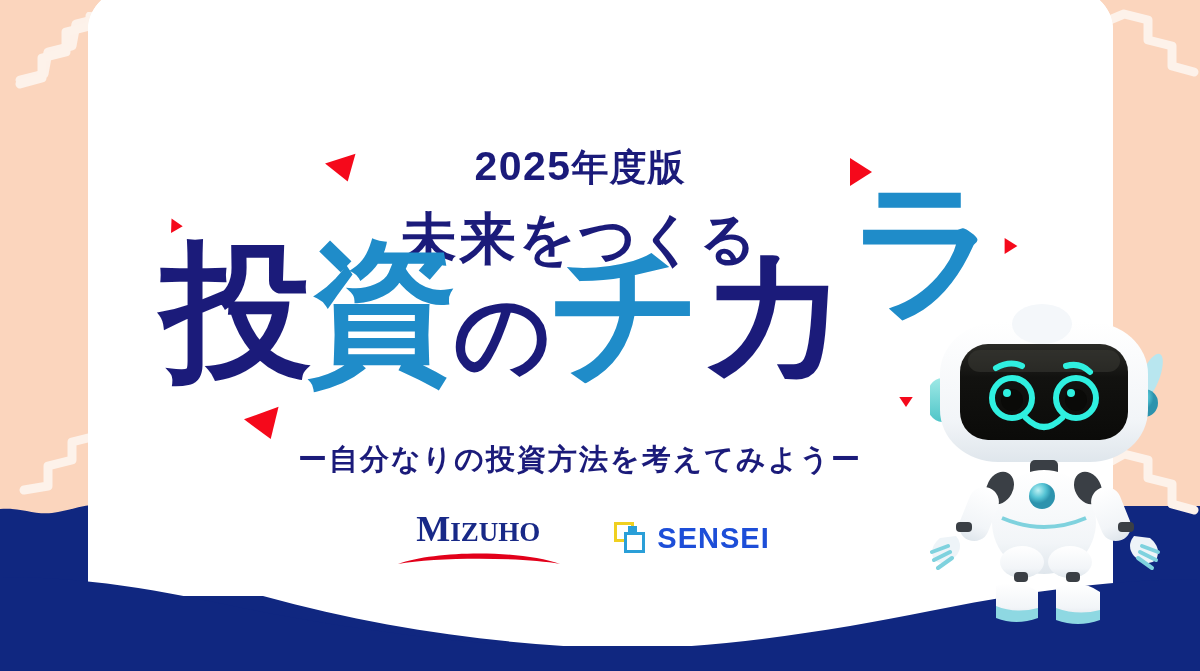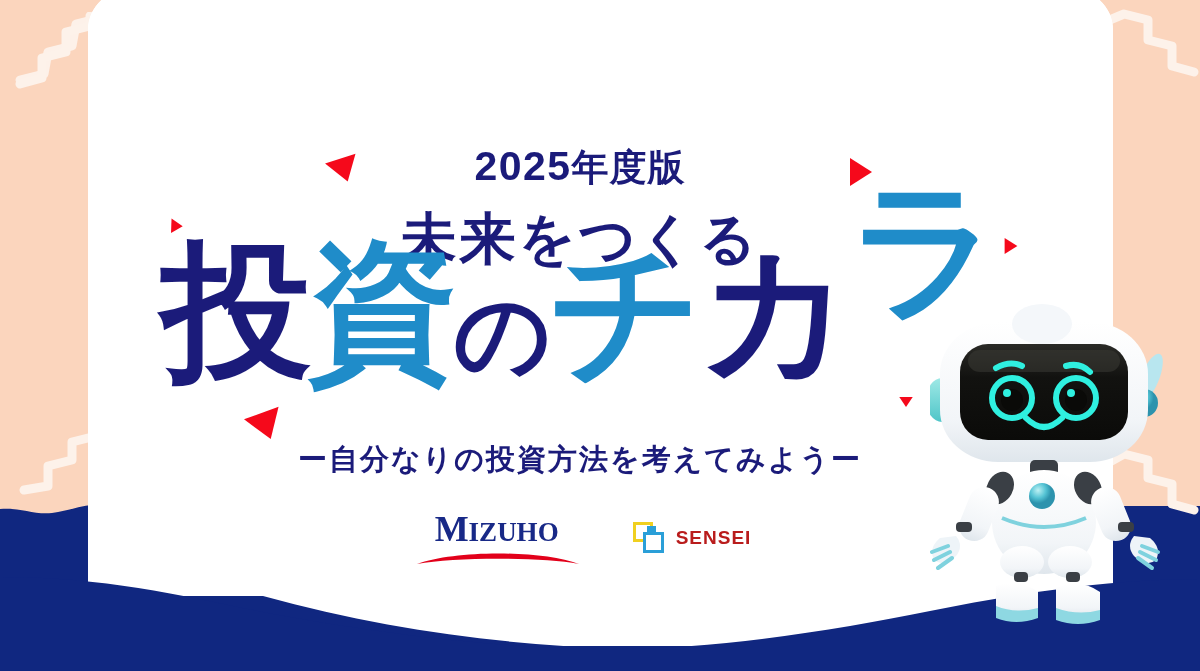--- a/index.html
+++ b/index.html
@@ -184,23 +184,23 @@
     box-sizing: border-box;
     background: #ffffff;
   }
   .sq-inner {
     position: absolute;
     left: 14px; top: 4px;
     width: 9px; height: 9px;
     background: #2a9fd8;
   }
   .sensei-text {
-    font-size: 19px;
-    font-weight: bold;
-    color: #b91c1c;
+    font-size: 29px;
+    font-weight: bold;
+    color: #1d4ed8;
     letter-spacing: 1px;
     white-space: nowrap;
   }
   .sensei-jp {
     font-size: 28px;
     font-weight: bold;
     color: #1a1a1a;
     letter-spacing: 0px;
     white-space: nowrap;
     margin-left: 8px;

